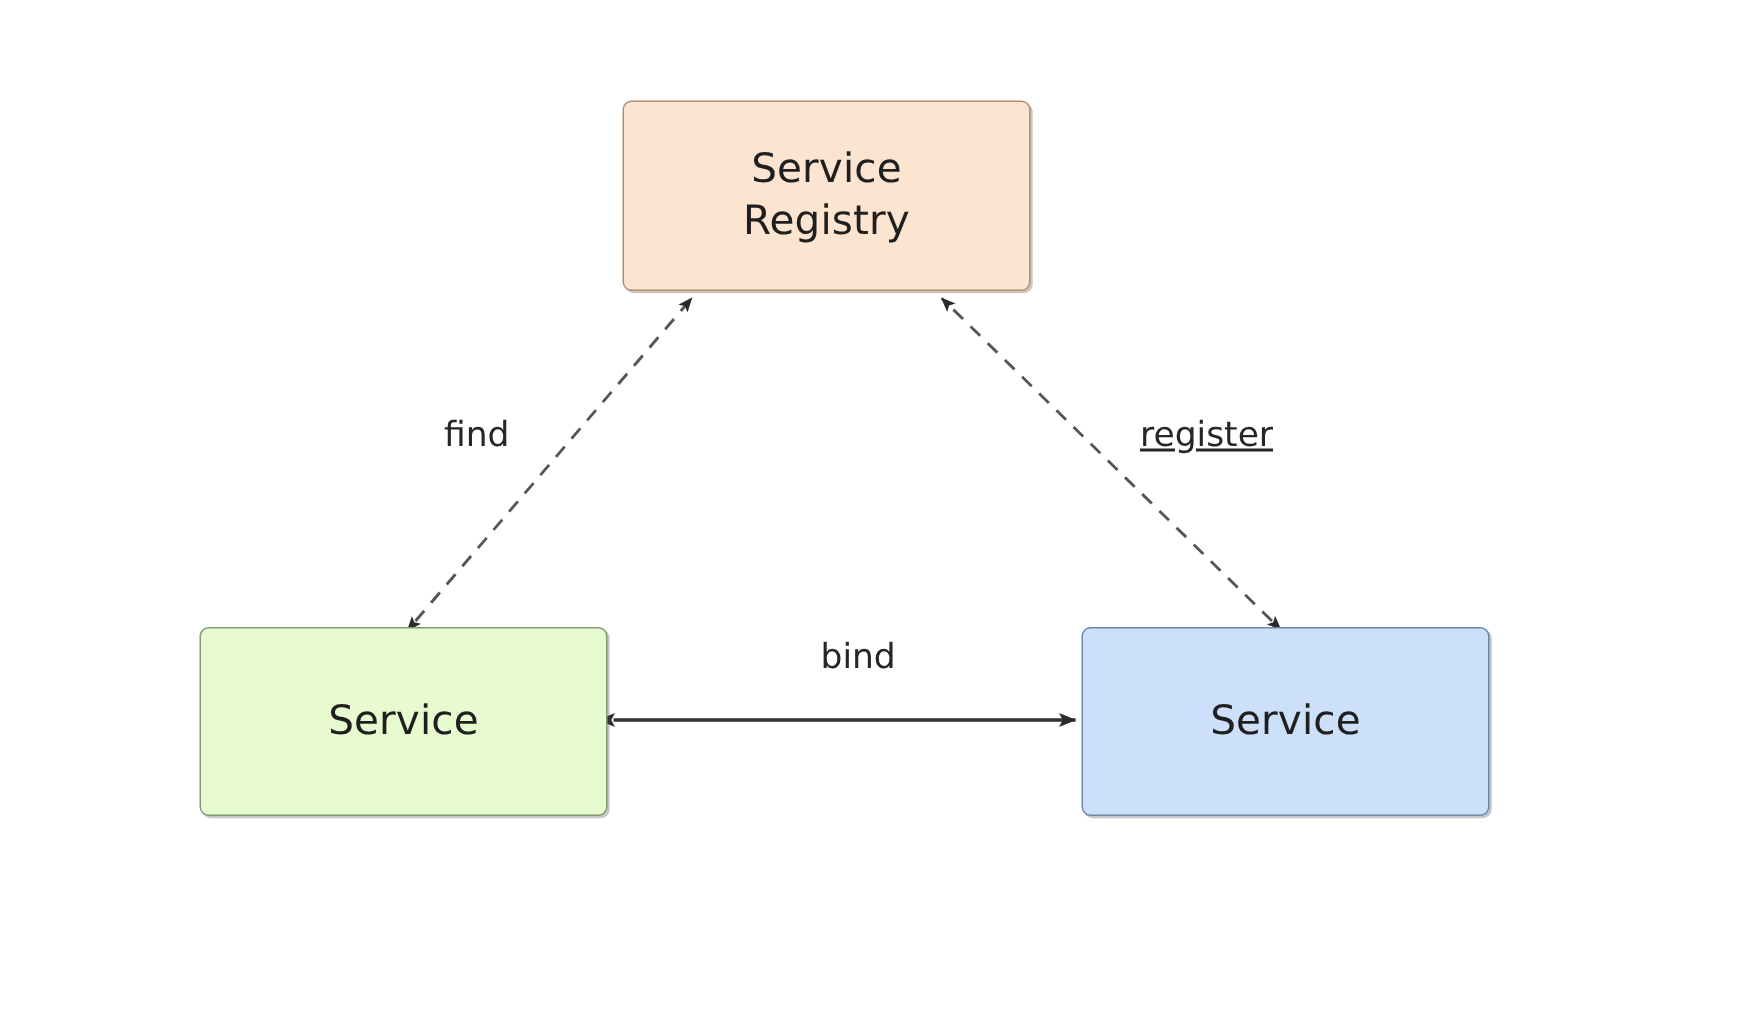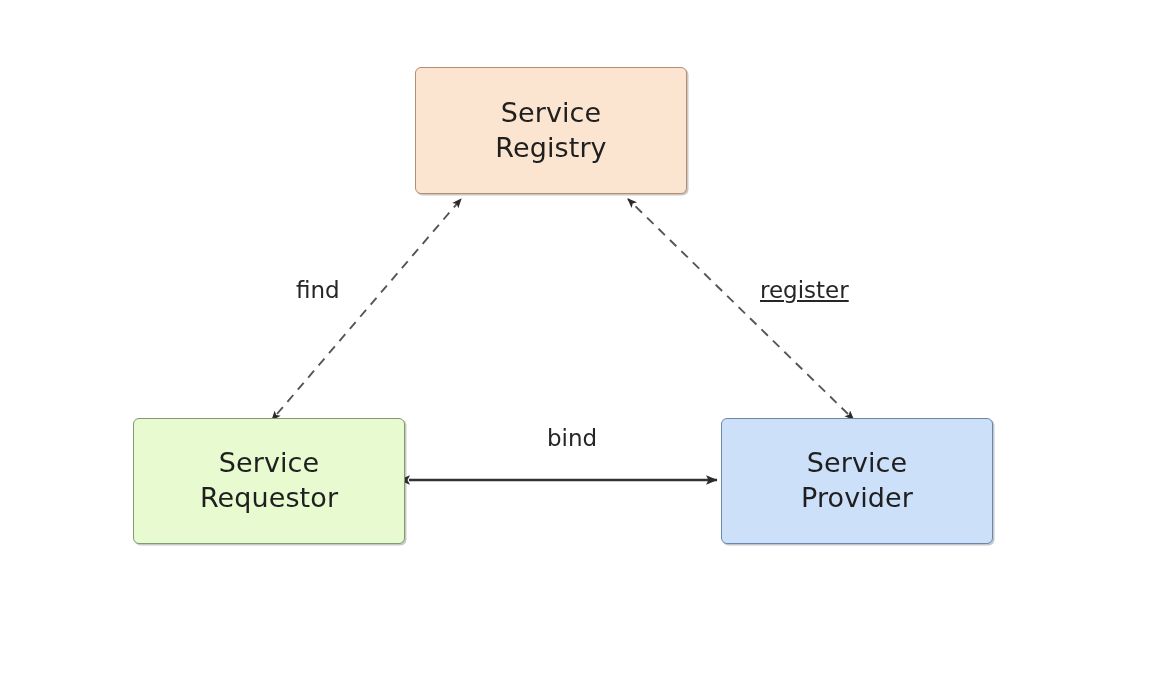--- a/index.html
+++ b/index.html
@@ -115,25 +115,23 @@
     <line x1="409" y1="480" x2="717" y2="480" stroke="#333333" stroke-width="2.4" marker-start="url(#arrow-solid-start)" marker-end="url(#arrow-solid-end)"></line>
   </svg>
 
   <div class="node" id="node-registry">
     <span class="line">Service</span>
     <span class="line">Registry</span>
   </div>
 
   <div class="node" id="node-requestor">
     <span class="line">Service</span>
-    <span class="line">Requestor</span>
   </div>
 
   <div class="node" id="node-provider">
     <span class="line">Service</span>
-    <span class="line">Provider</span>
   </div>
 
   <div class="edge-label" id="edge-label-find">find</div>
   <div class="edge-label" id="edge-label-register">register</div>
   <div class="edge-label" id="edge-label-bind">bind</div>
 
 </div>
 
 </body></html>

